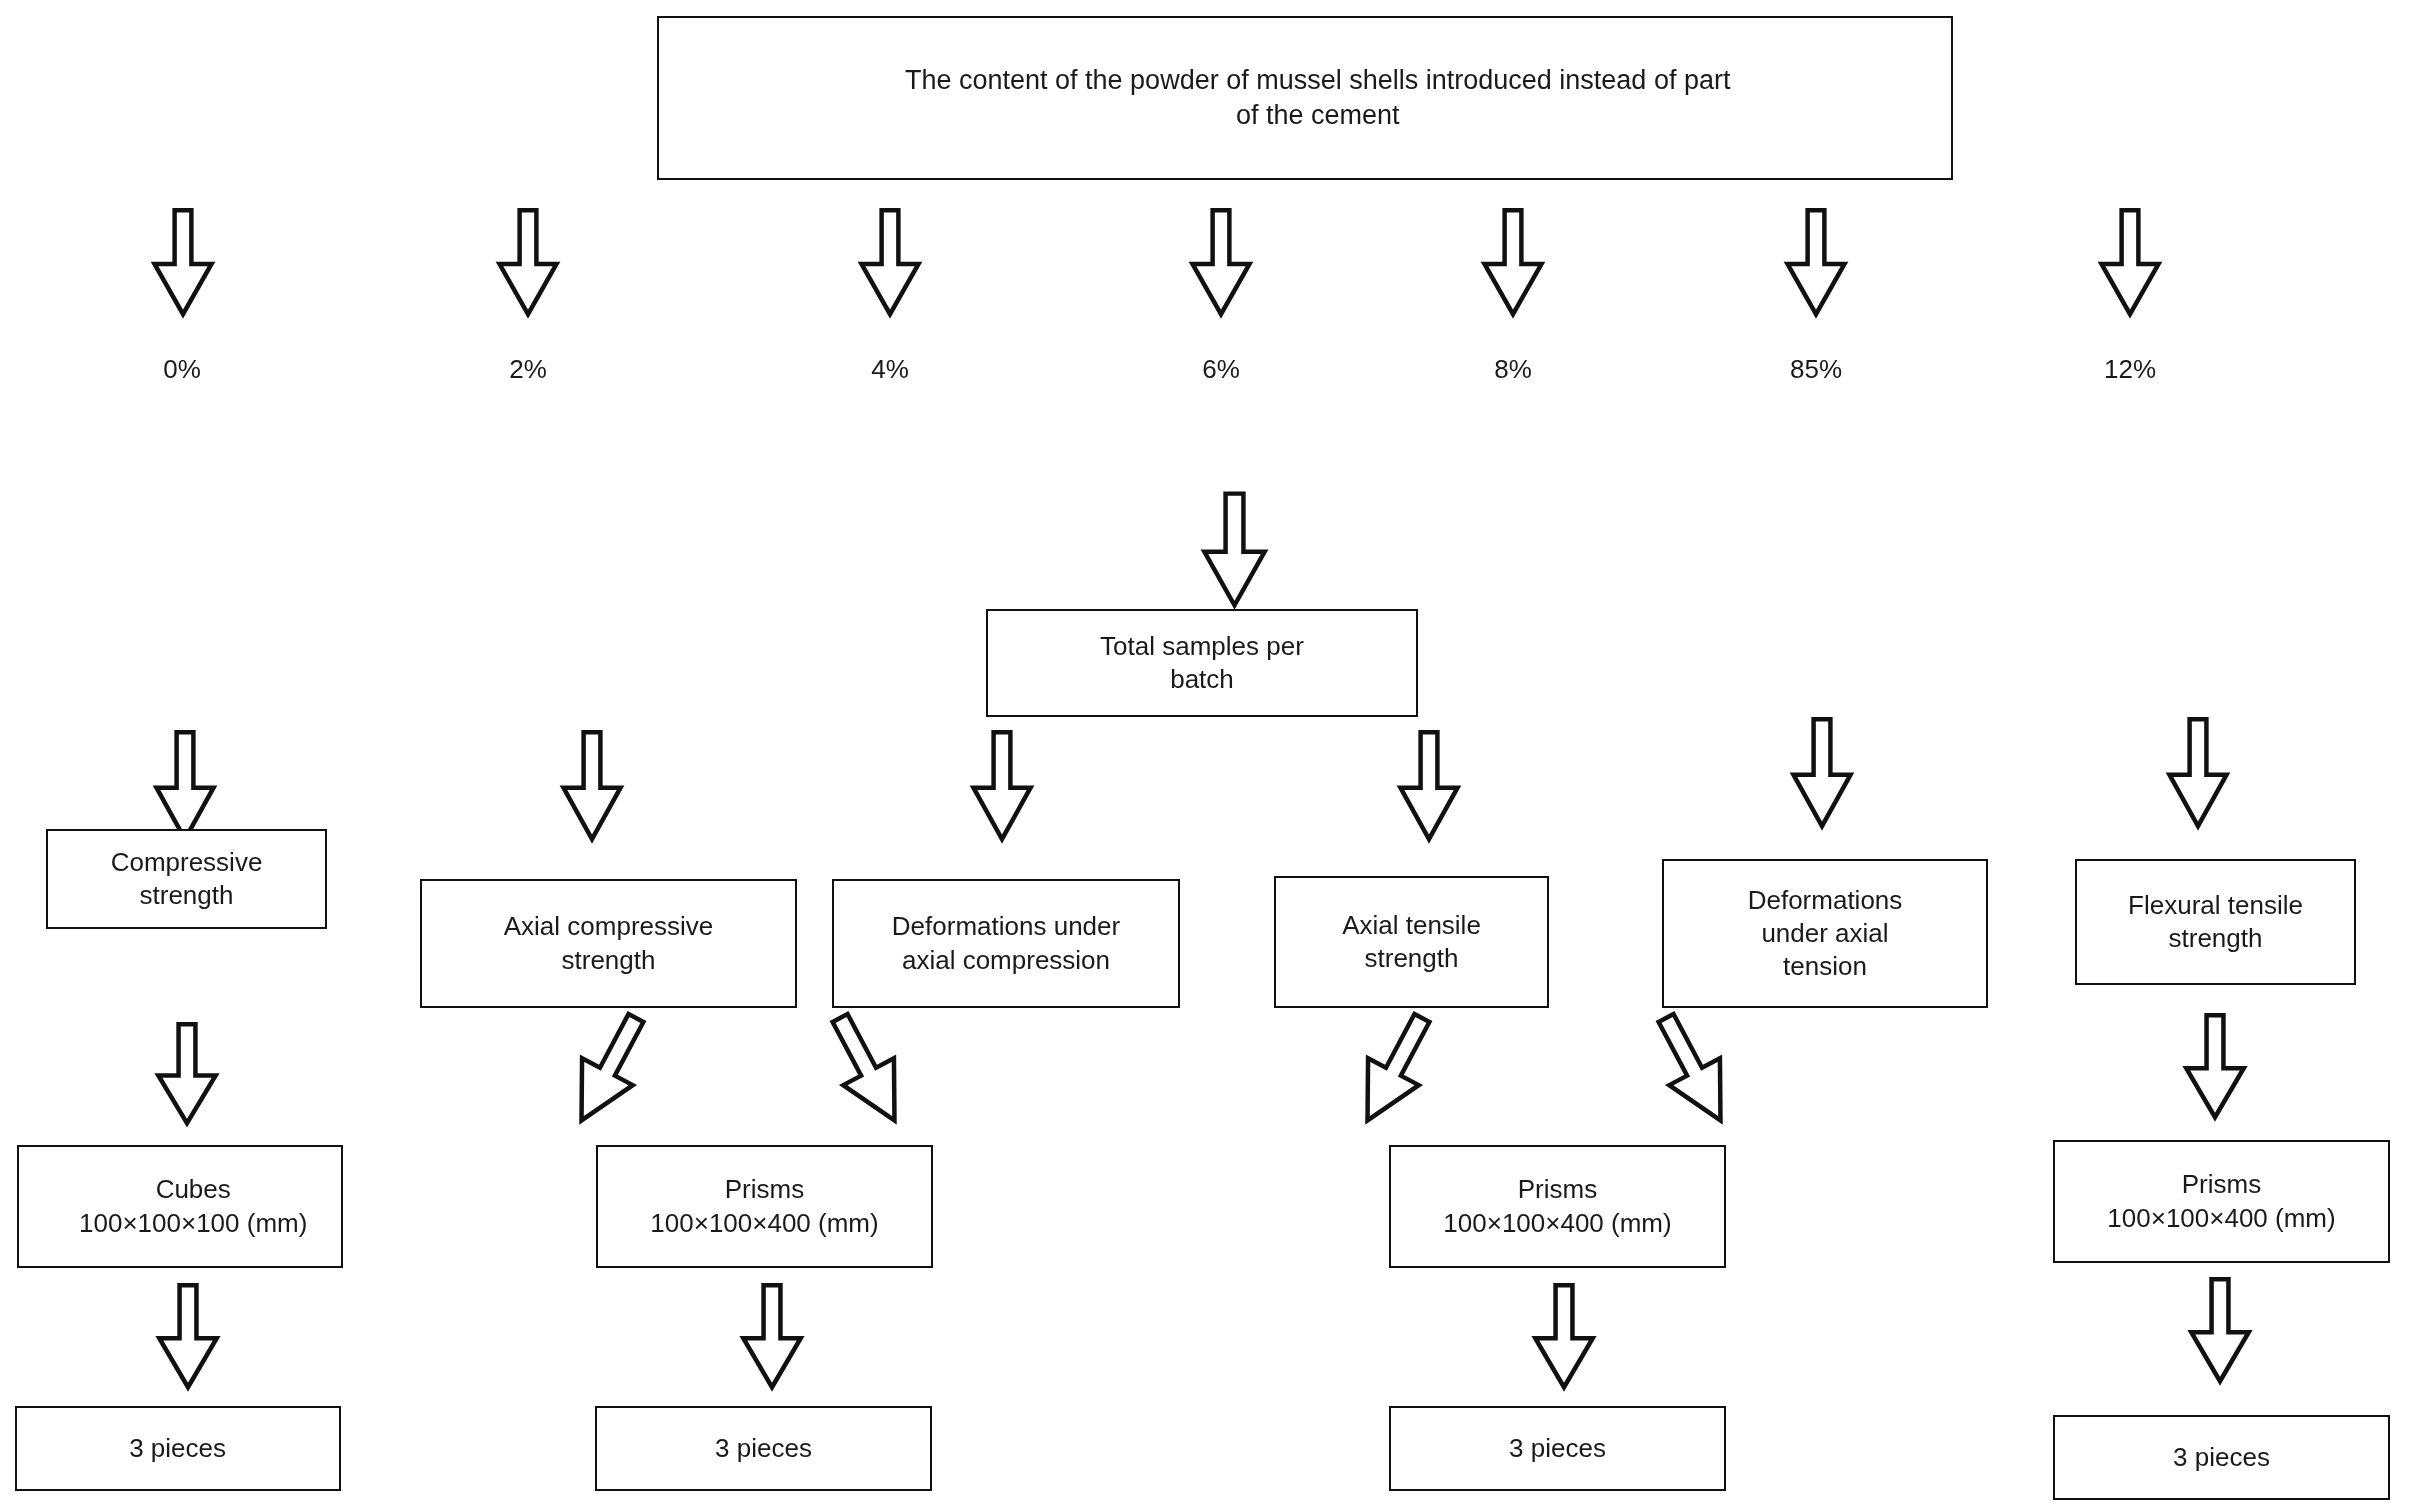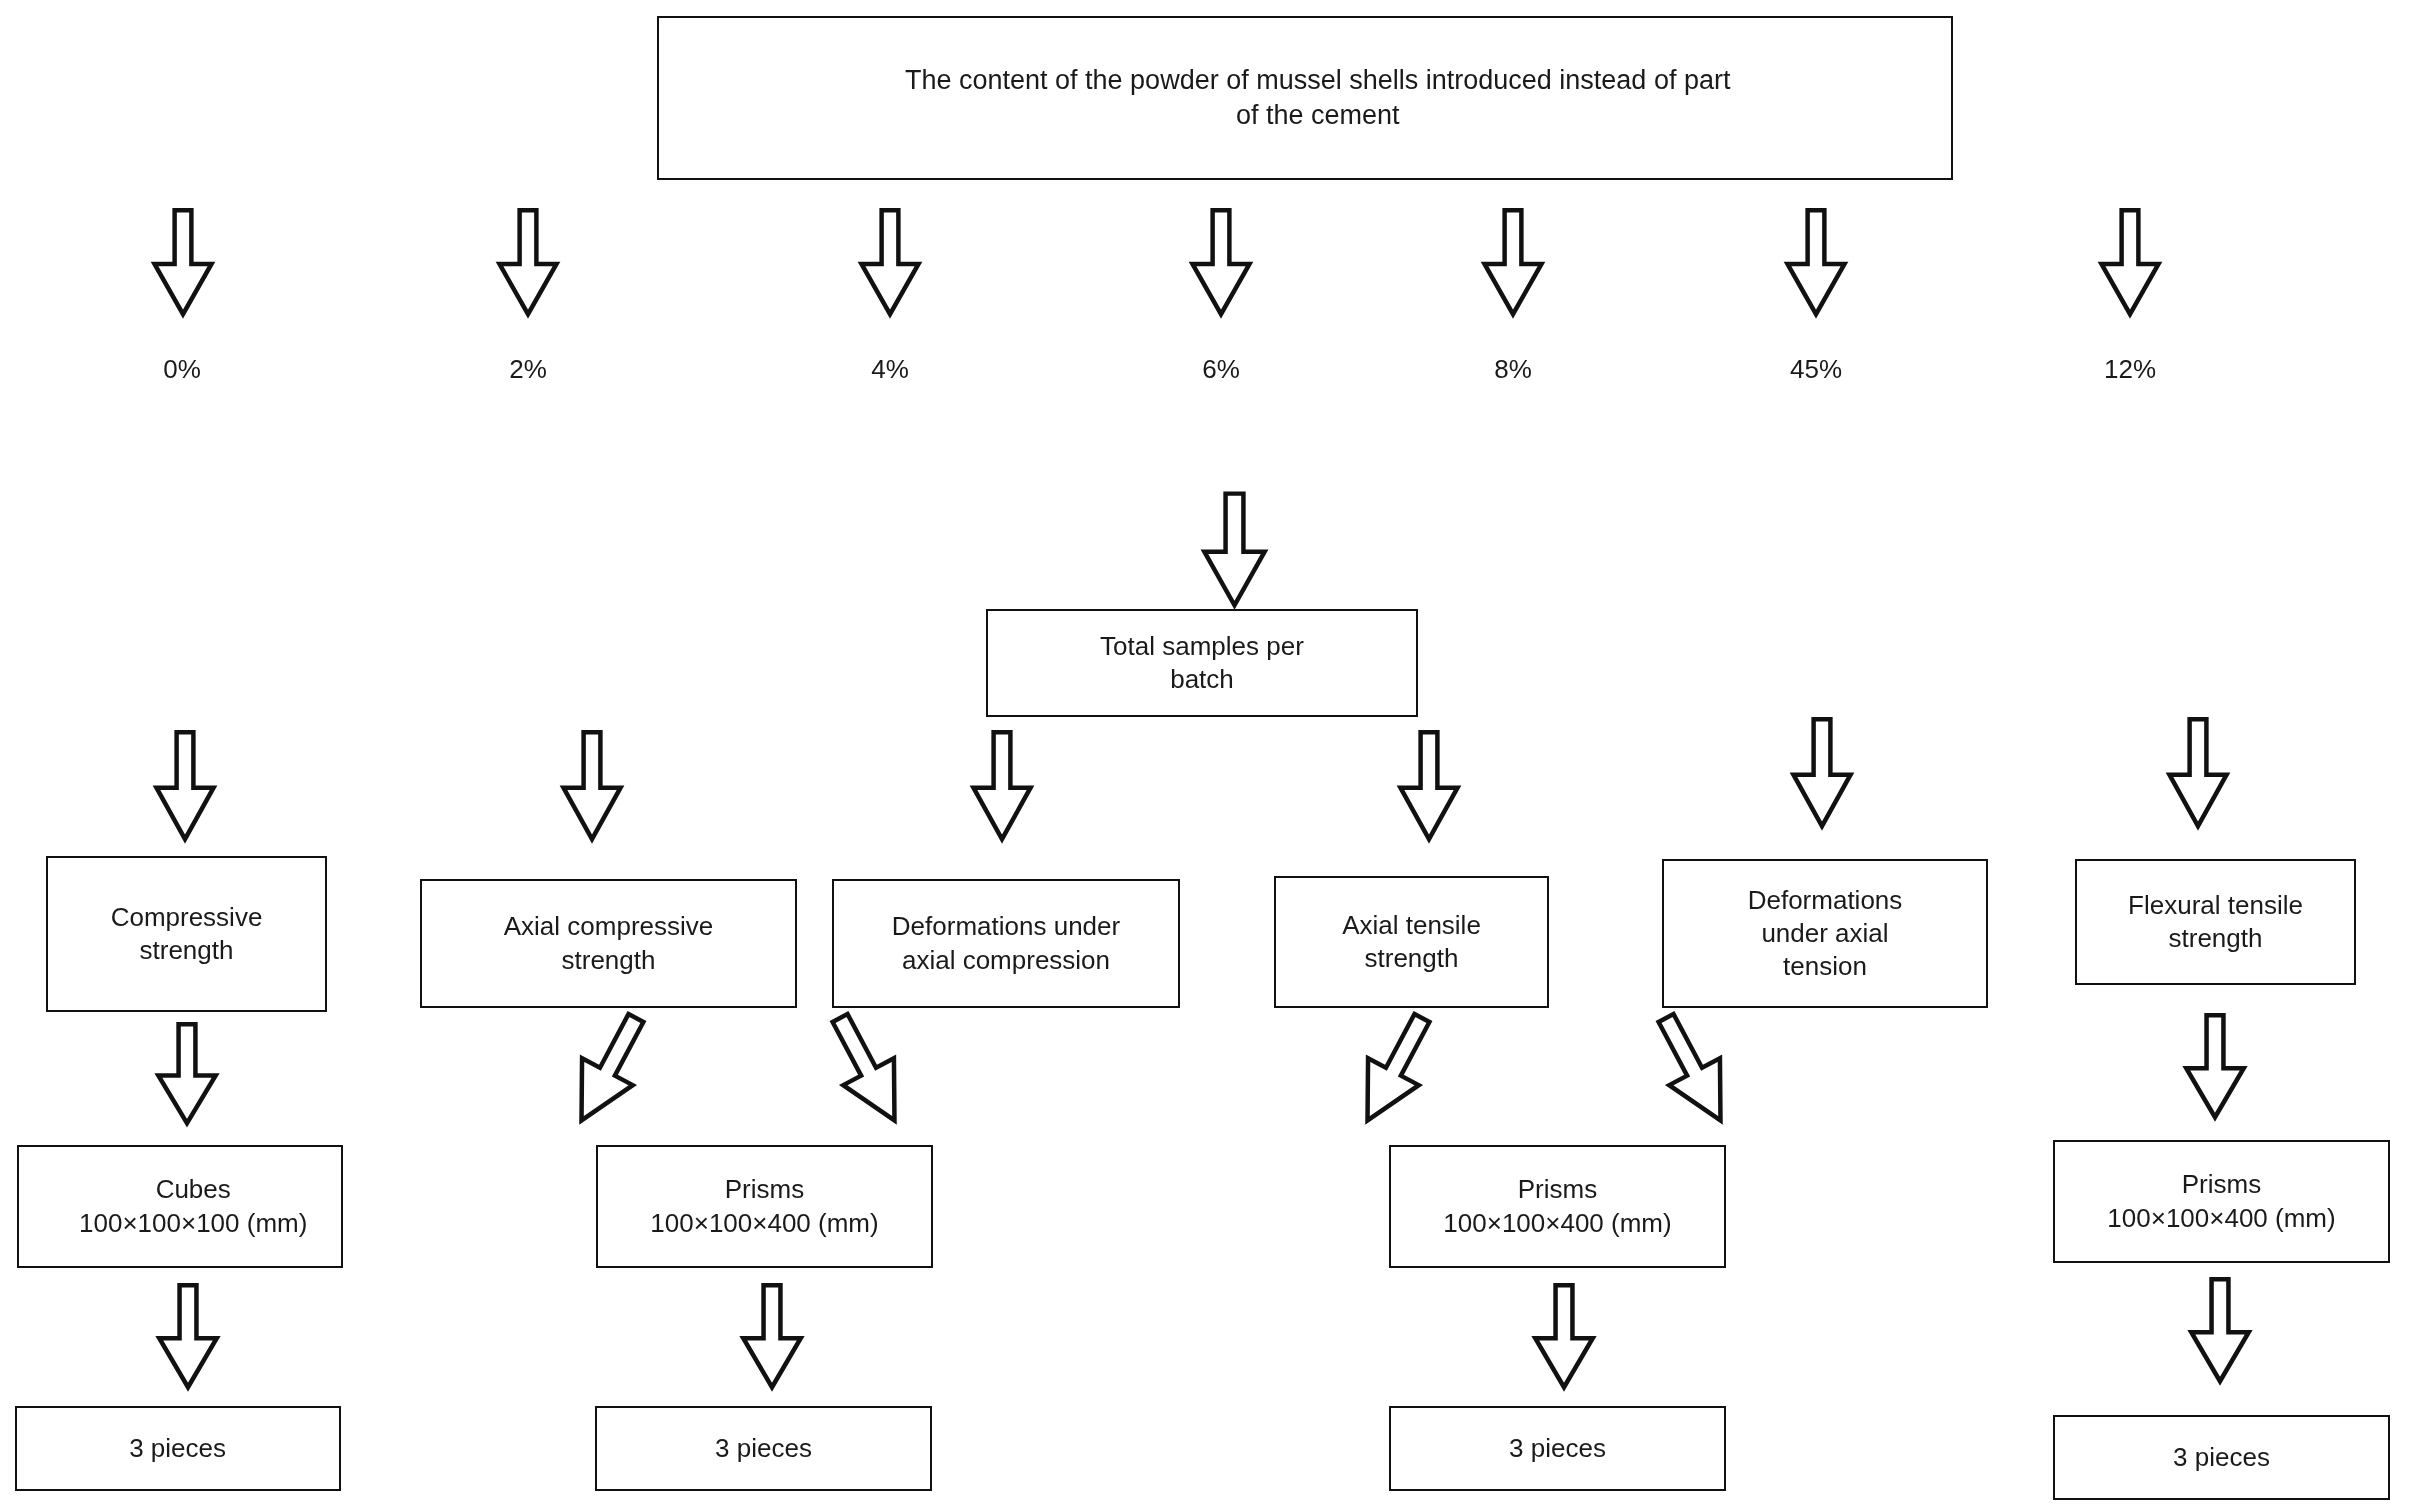--- a/index.html
+++ b/index.html
@@ -81,21 +81,21 @@
     <svg width="62" height="109" viewBox="0 0 110 195">
       <polygon points="40,4 70,4 70,100 106,100 55,190 4,100 40,100" fill="#ffffff" stroke="#111111" stroke-width="8" stroke-linejoin="miter"></polygon>
     </svg>
   </div>
 
   <div class="pct" style="left:126px; top:354px; width:112px;">0%</div>
   <div class="pct" style="left:472px; top:354px; width:112px;">2%</div>
   <div class="pct" style="left:834px; top:354px; width:112px;">4%</div>
   <div class="pct" style="left:1165px; top:354px; width:112px;">6%</div>
   <div class="pct" style="left:1457px; top:354px; width:112px;">8%</div>
-  <div class="pct" style="left:1757px; top:354px; width:118px;">45%</div>
+  <div class="pct" style="left:1757px; top:354px; width:118px;">85%</div>
   <div class="pct" style="left:2071px; top:354px; width:118px;">12%</div>
 
   <div class="arrow" style="left:1201px; top:491px;">
     <svg width="67" height="118" viewBox="0 0 120 210">
       <polygon points="44,4 76,4 76,108 114,108 60,204 6,108 44,108" fill="#ffffff" stroke="#111111" stroke-width="8" stroke-linejoin="miter"></polygon>
     </svg>
   </div>
 
   <div class="box t46" style="left:986px; top:609px; width:432px; height:108px;">Total samples per
 batch</div>
@@ -124,21 +124,21 @@
     <svg width="62" height="112" viewBox="0 0 110 200">
       <polygon points="40,4 70,4 70,103 106,103 55,195 4,103 40,103" fill="#ffffff" stroke="#111111" stroke-width="8" stroke-linejoin="miter"></polygon>
     </svg>
   </div>
   <div class="arrow" style="left:2167px; top:717px;">
     <svg width="62" height="112" viewBox="0 0 110 200">
       <polygon points="40,4 70,4 70,103 106,103 55,195 4,103 40,103" fill="#ffffff" stroke="#111111" stroke-width="8" stroke-linejoin="miter"></polygon>
     </svg>
   </div>
 
-  <div class="box t46" style="left:46px; top:856px; width:281px; height:156px;">Compressive
+  <div class="box t46" style="left:46px; top:829px; width:281px; height:100px;">Compressive
 strength</div>
 
   <div class="box t46" style="left:420px; top:879px; width:377px; height:129px;">Axial compressive
 strength</div>
 
   <div class="box t46" style="left:832px; top:879px; width:348px; height:129px;">Deformations under
 axial compression</div>
 
   <div class="box t46" style="left:1274px; top:876px; width:275px; height:132px;">Axial tensile
 strength</div>

